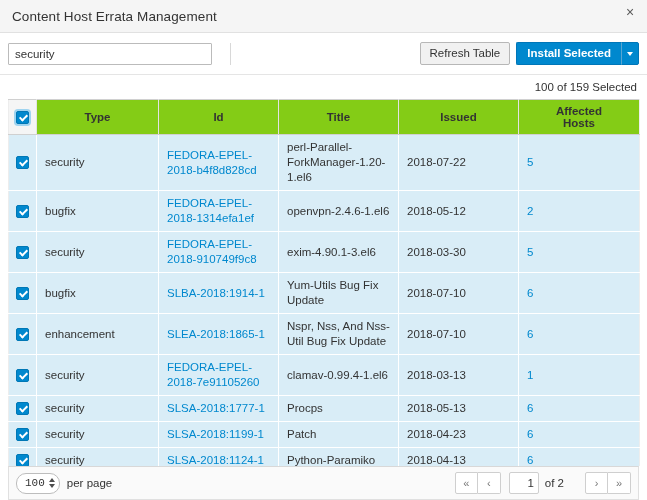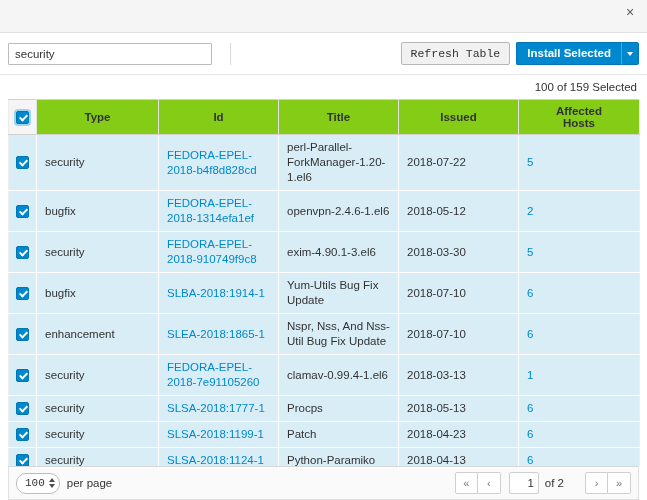--- a/index.html
+++ b/index.html
@@ -99,21 +99,21 @@
     align-items: stretch;
   }
   .btn-default {
     height: 23px;
     box-sizing: border-box;
     padding: 0 9px;
     background: #f1f1f1;
     border: 1px solid #b7b7b7;
     border-radius: 2px;
     font-size: 11.5px;
-    font-family: Liberation Mono, monospace;
+    font-family: Liberation Sans, sans-serif;
     color: #333333;
     cursor: pointer;
     line-height: 21px;
   }
   .btn-group { display: flex; margin-left: 6px; }
   .btn-primary {
     height: 23px;
     box-sizing: border-box;
     padding: 0 10px;
     background: #0088ce;
@@ -356,20 +356,21 @@
     outline: none;
   }
   .pg-of { margin-right: 21px; }
 </style>
 </head>
 <body>
 
 <div class="modal">
 
   <div class="modal-header">
+    <span class="modal-title">Content Host Errata Management</span>
     <button class="modal-close">×</button>
   </div>
 
   <div class="toolbar">
     <input class="search-input" type="text" value="security" style="">
     <div class="toolbar-divider"></div>
     <div class="toolbar-right">
       <button class="btn-default">Refresh Table</button>
       <div class="btn-group">
         <button class="btn-primary">Install Selected</button>

